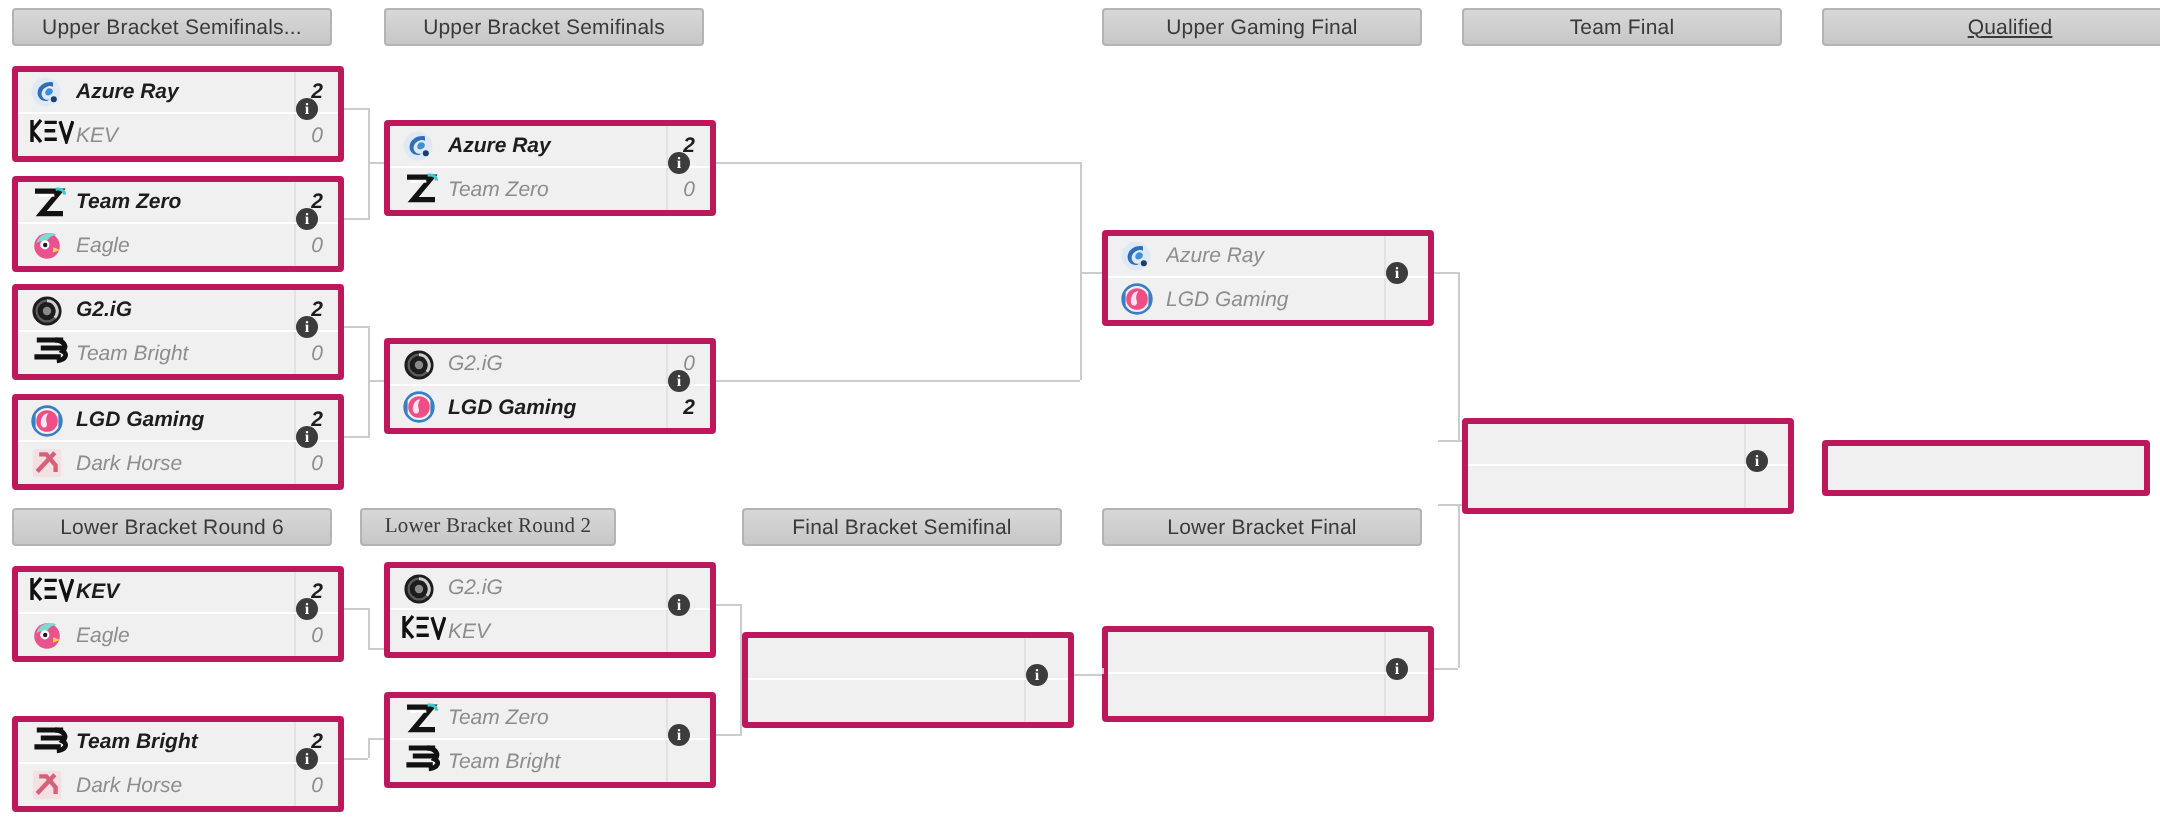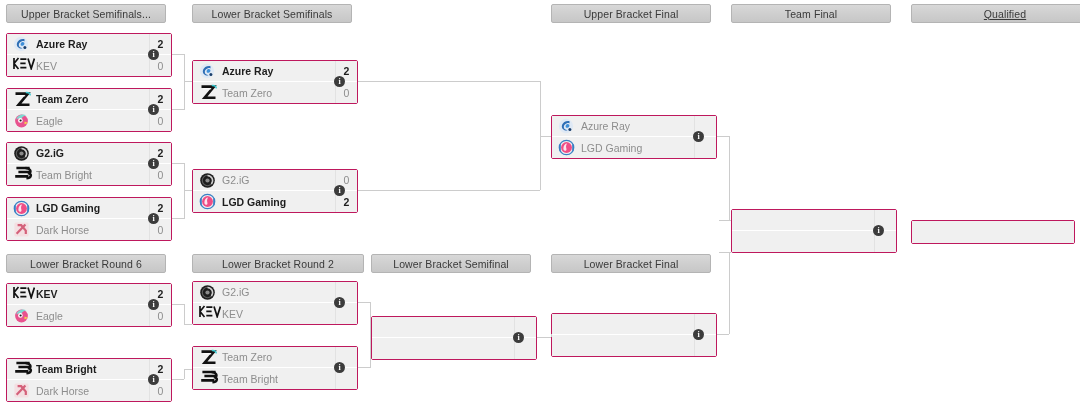--- a/index.html
+++ b/index.html
@@ -27,23 +27,24 @@
     color:#3a3a3a;
     letter-spacing:.1px;
     white-space:nowrap;
     overflow:hidden;
   }
 
   
   .match{
     position:absolute;
     box-sizing:border-box;
-    border:1px solid #be185d;
+    border:3px solid #be185d;
     background:#ffffff;
     border-radius:2px;
+    font-style:italic;
   }
   .row{
     position:relative;
     height:21px;
     display:flex;align-items:center;
     box-sizing:border-box;
     background:#f0f0f0;
     border-bottom:1px solid #ffffff;
   }
   .match .row:last-child{border-bottom:none;}
@@ -139,39 +140,39 @@
       <div class="conn h" style="left: 537px; top: 337px; width: 14px;"></div>
       <div class="conn v" style="left: 551px; top: 334px; height: 3px;"></div>
       <div class="conn h" style="left: 719px; top: 220px; width: 12px;"></div>
       <div class="conn h" style="left: 719px; top: 252px; width: 12px;"></div>
     </div>
   <div id="headers">
       <div class="round-header" style="left: 6px; top: 4px; width: 160px;">
         <span>Upper Bracket Semifinals...</span>
       </div>
       <div class="round-header" style="left: 192px; top: 4px; width: 160px;">
-        <span>Lower Bracket Semifinals</span>
+        <span>Upper Bracket Semifinals</span>
       </div>
       <div class="round-header" style="left: 551px; top: 4px; width: 160px;">
-        <span>Upper Bracket Final</span>
+        <span>Upper Gaming Final</span>
       </div>
       <div class="round-header" style="left: 731px; top: 4px; width: 160px;">
         <span>Team Final</span>
       </div>
       <div class="round-header" style="left: 911px; top: 4px; width: 188px; text-decoration: underline;">
         <span>Qualified</span>
       </div>
       <div class="round-header" style="left: 6px; top: 254px; width: 160px;">
         <span>Lower Bracket Round 6</span>
       </div>
-      <div class="round-header" style="left: 192px; top: 254px; width: 172px;">
+      <div class="round-header" style="left: 180px; top: 254px; width: 128px; font-family: Liberation Serif, serif;">
         <span>Lower Bracket Round 2</span>
       </div>
       <div class="round-header" style="left: 371px; top: 254px; width: 160px;">
-        <span>Lower Bracket Semifinal</span>
+        <span>Final Bracket Semifinal</span>
       </div>
       <div class="round-header" style="left: 551px; top: 254px; width: 160px; justify-content: center;">
         <span>Lower Bracket Final</span>
       </div>
     </div>
   <div id="matches">
       <div class="match" style="left: 6px; top: 33px; width: 166px;">
         <div class="row win">
           <span class="logo">
             <span class="lg">

